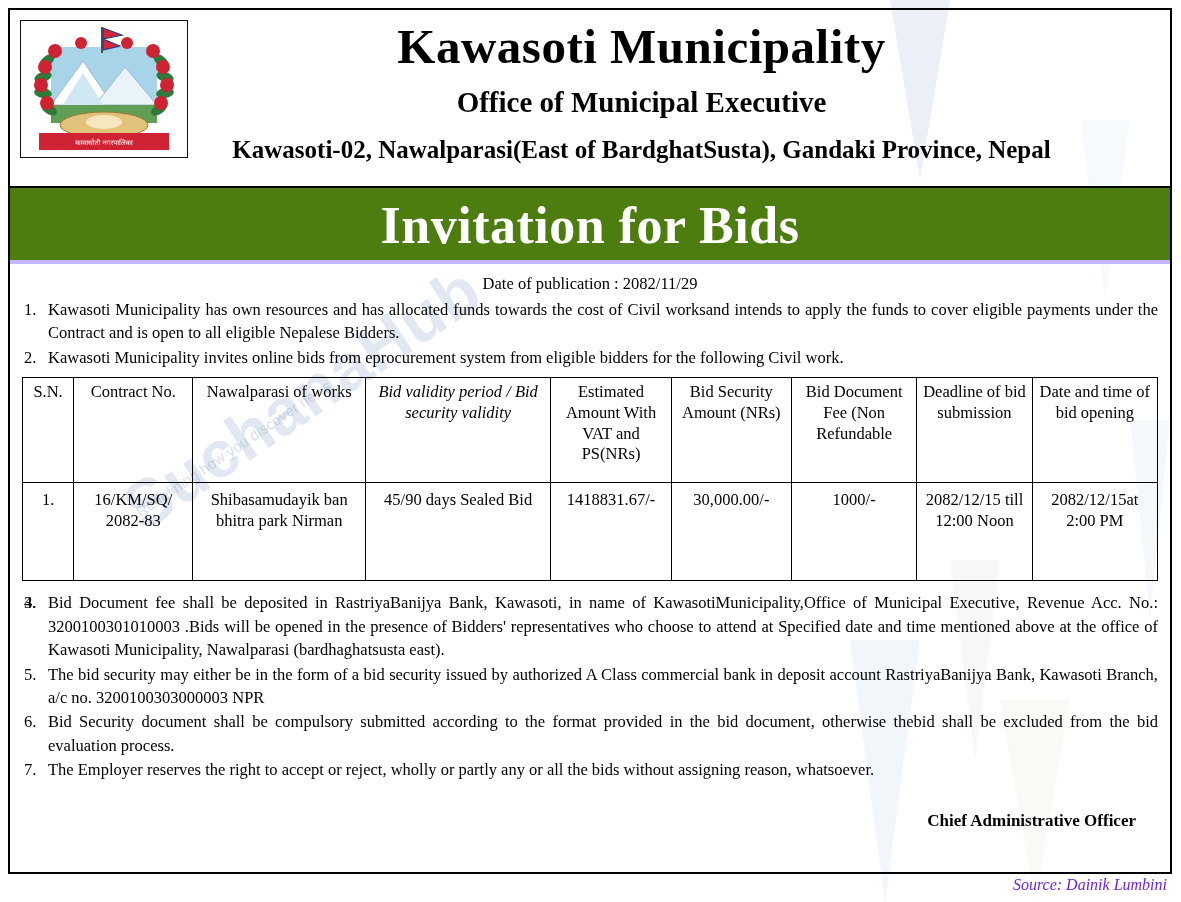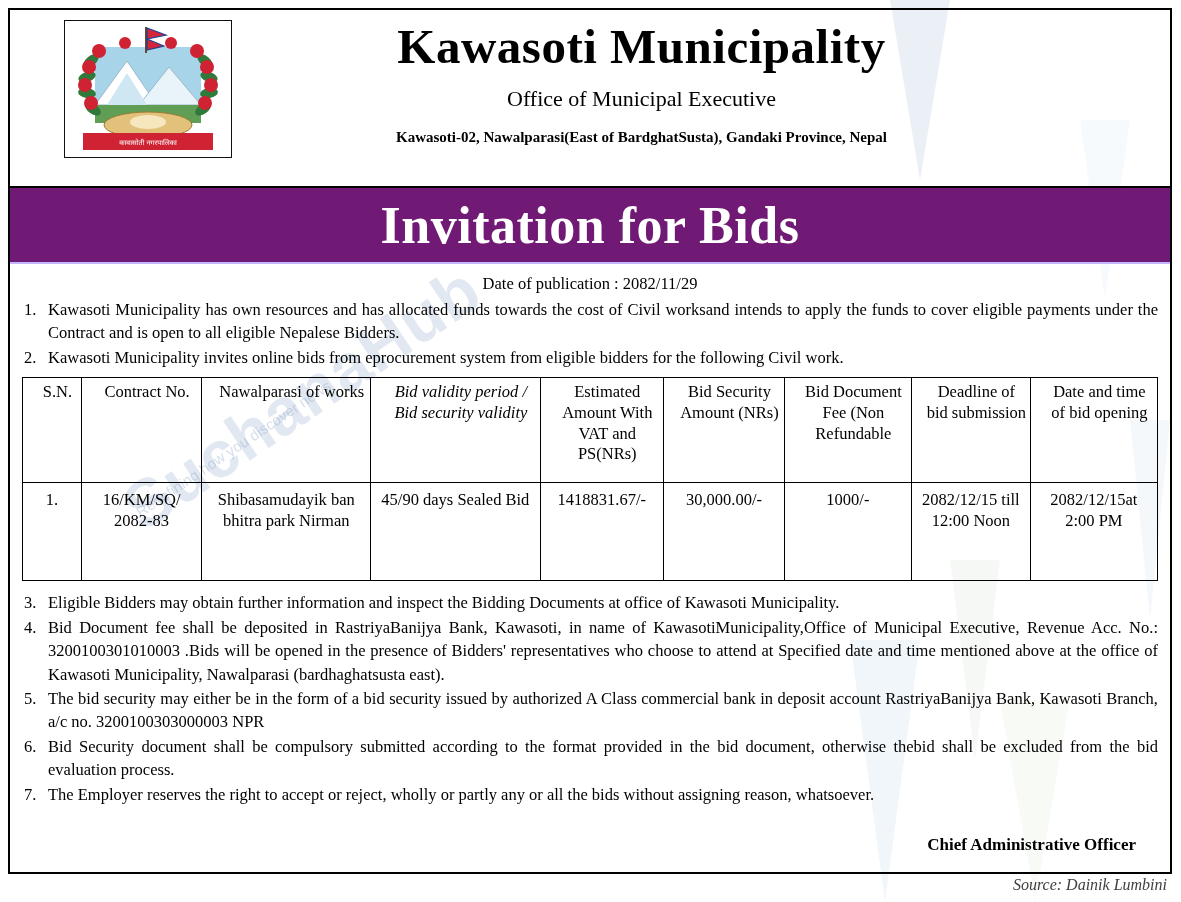--- a/index.html
+++ b/index.html
@@ -76,50 +76,49 @@
   .emblem {
     position: absolute;
     left: 10px;
     top: 10px;
     width: 168px;
     height: 138px;
     border: 1px solid #111;
     box-sizing: border-box;
     background: #fde047;
     overflow: hidden;
-    margin-left: 44px;
   }
   .header-text {
     text-align: center;
     padding-left: 115px;
     padding-right: 12px;
   }
   .h-title {
     font-size: 49px;
     font-weight: bold;
     line-height: 1.02;
     padding-top: 12px;
     letter-spacing: 0.5px;
   }
   .h-sub1 {
-    font-size: 22px;
-    font-weight: normal;
+    font-size: 29px;
+    font-weight: bold;
     padding-top: 14px;
   }
   .h-sub2 {
-    font-size: 15px;
+    font-size: 25px;
     font-weight: bold;
     padding-top: 17px;
   }
   .banner {
-    background: #701a75;
+    background: #4d7c0f;
     color: #ffffff;
     text-align: center;
     height: 76px;
-    border-bottom: 2px solid #c4b5fd;
+    border-bottom: 4px solid #c4b5fd;
     box-sizing: border-box;
   }
   .banner-text {
     font-size: 52px;
     font-weight: bold;
     line-height: 76px;
     letter-spacing: 0.5px;
   }
   .body-area {
     position: relative;
@@ -162,21 +161,20 @@
     text-align: center;
     vertical-align: top;
     font-size: 16.5px;
     padding: 4px 3px;
     line-height: 1.25;
     font-weight: normal;
   }
   table.bidtable th {
     height: 96px;
     vertical-align: top;
-    padding-left: 14px;
   }
   table.bidtable td {
     height: 86px;
     vertical-align: top;
     padding-top: 7px;
   }
   .c-sn { width: 44px; }
   .c-contract { width: 112px; }
   .c-desc { width: 165px; }
   .c-valid { width: 178px; font-style: italic; }
@@ -200,21 +198,21 @@
     padding-right: 22px;
     font-family: Liberation Serif, serif;
   }
   .source {
     position: absolute;
     right: 14px;
     bottom: 8px;
     font-family: "Liberation Serif", serif;
     font-style: italic;
     font-size: 16px;
-    color: #404040;
+    color: #6d28d9;
     z-index: 3;
   }
 </style>
 </head>
 <body>
 
 <div class="page">
 
   <div class="watermark">
     <svg class="wm-shape" style="left:830px; top:0px;" width="340" height="902" viewBox="0 0 340 902">
@@ -330,21 +328,20 @@
             <td>1000/-</td>
             <td>2082/12/15 till 12:00 Noon</td>
             <td>2082/12/15at 2:00 PM</td>
           </tr>
         </tbody>
       </table>
 
       <ol class="clauses lower-clauses">
         <li>
           <span class="num">3.</span>
-          <span>Eligible Bidders may obtain further information and inspect the Bidding Documents at office of Kawasoti Municipality.</span>
         </li>
         <li>
           <span class="num">4.</span>
           <span>Bid Document fee shall be deposited in RastriyaBanijya Bank, Kawasoti, in name of KawasotiMunicipality,Office of Municipal Executive, Revenue Acc. No.: 3200100301010003 .Bids will be opened in the presence of Bidders' representatives who choose to attend at Specified date and time mentioned above at the office of Kawasoti Municipality, Nawalparasi (bardhaghatsusta east).</span>
         </li>
         <li>
           <span class="num">5.</span>
           <span>The bid security may either be in the form of a bid security issued by authorized A Class commercial bank in deposit account RastriyaBanijya Bank, Kawasoti Branch, a/c no. 3200100303000003 NPR</span>
         </li>
         <li>

